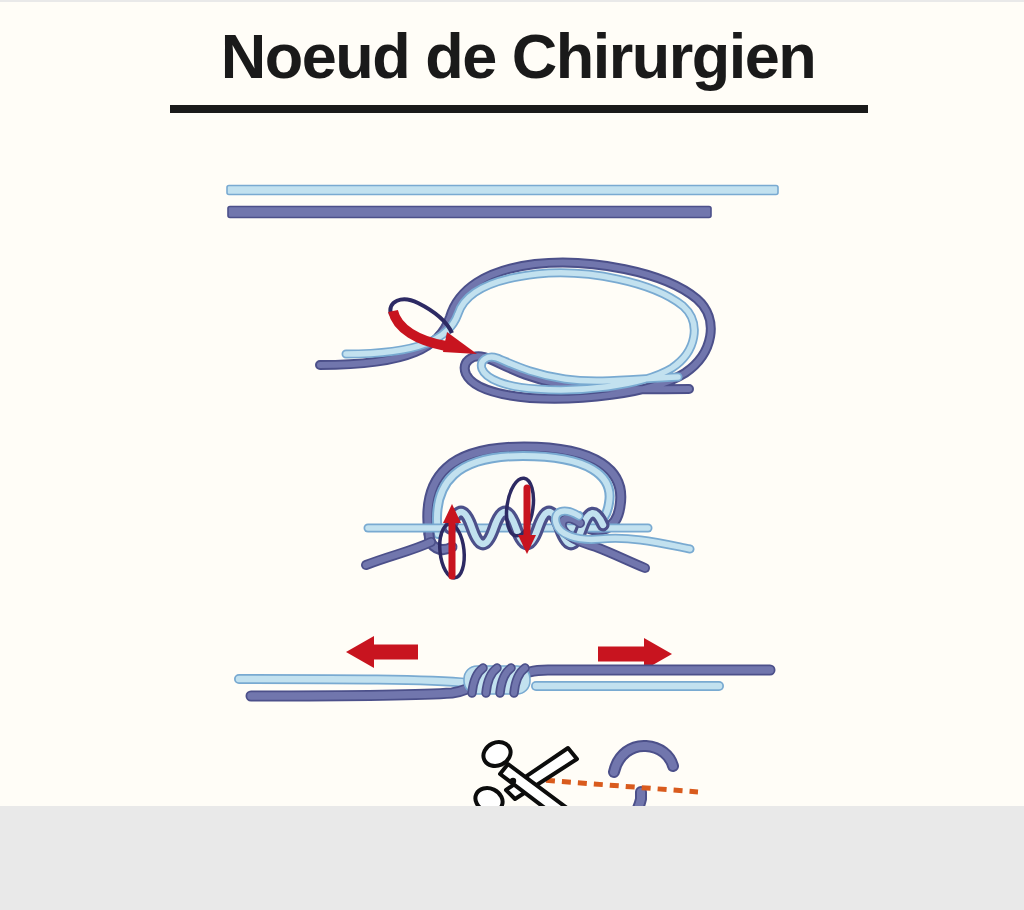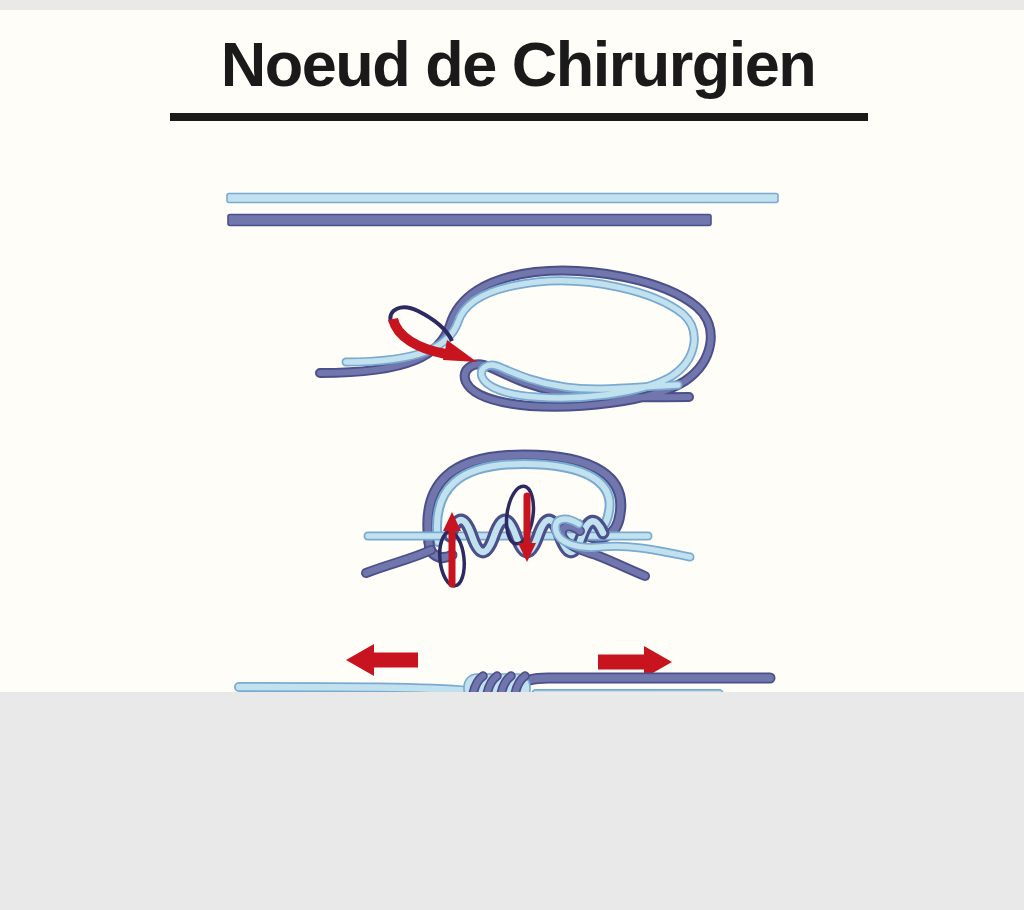--- a/index.html
+++ b/index.html
@@ -1,18 +1,18 @@
 <!DOCTYPE html>
 <html style="--canvas-bg: #fffdf7; --title-color: #1a1a1a; --rope-light-fill: #c2e1ef; --rope-light-stroke: #79aad1; --rope-dark-fill: #7176ad; --rope-dark-stroke: #4c508a; --arrow-red: #c8141f; --rotate-navy: #2d2a63; --cut-orange: #d95b1d; --scissors-black: #0c0c0c;"><head>
 <meta charset="utf-8">
 <style>
   html,body{margin:0;padding:0;}
   body{background:#e9e9e9;font-family:"Liberation Sans",sans-serif;}
   .canvas{
-    position:relative;width:1024px;height:682px;margin:10px auto;
+    position:relative;width:1024px;height:804px;margin:2px auto;
     background:var(--canvas-bg,#fffdf7);overflow:hidden;
   }
   .title{
     position:absolute;left:128px;top:18px;width:780px;margin:0;
     text-align:center;font-weight:700;font-size:63px;letter-spacing:-1.5px;
     color:var(--title-color,#1a1a1a);
     font-family:"Liberation Sans",sans-serif;white-space:nowrap;
   }
   .title-rule{
     position:absolute;left:170px;top:103px;width:698px;height:8px;

